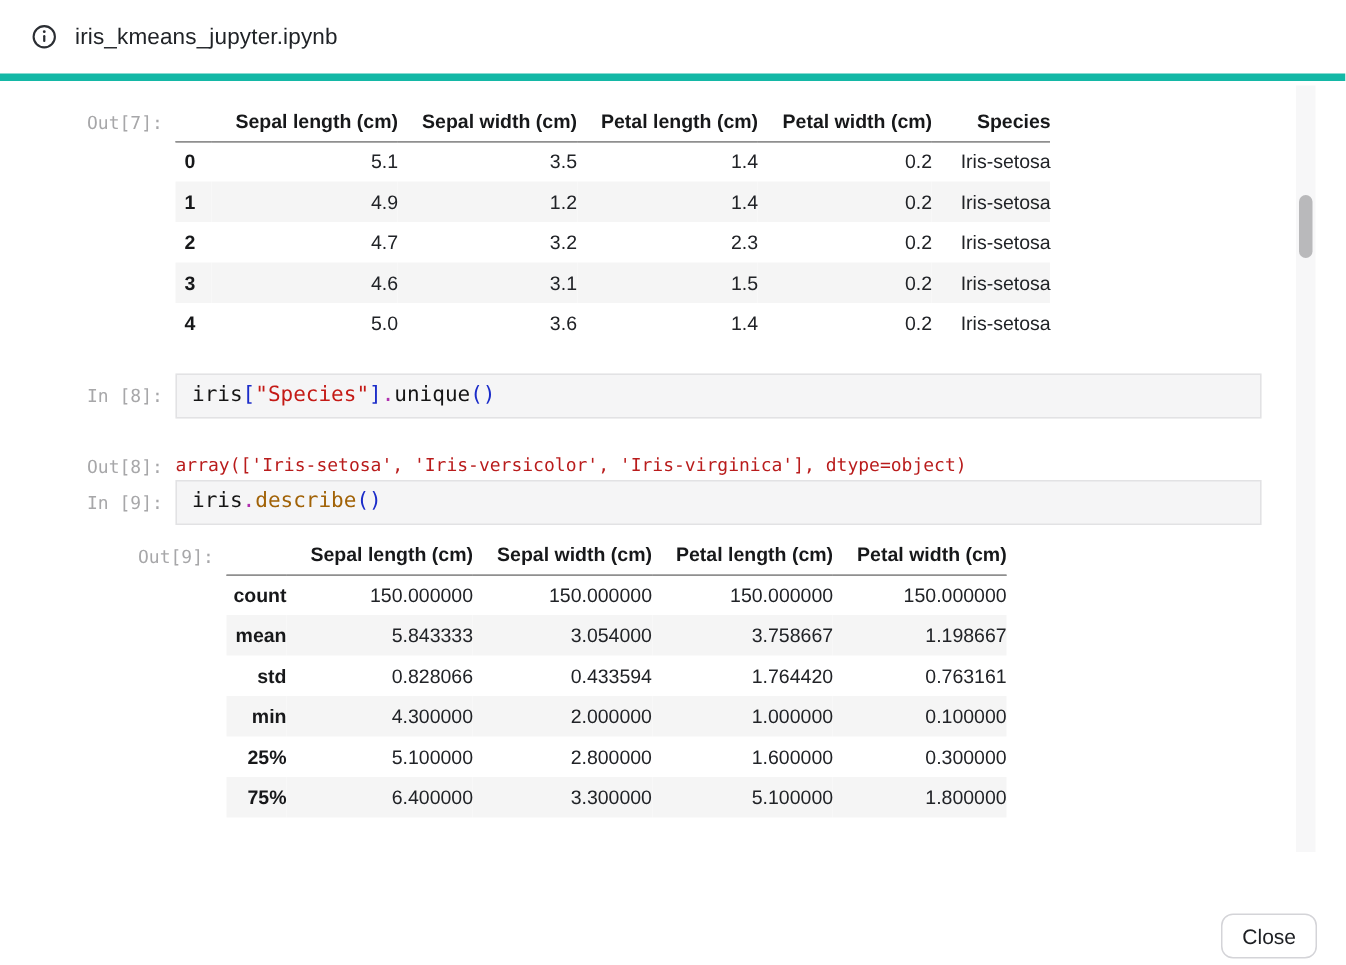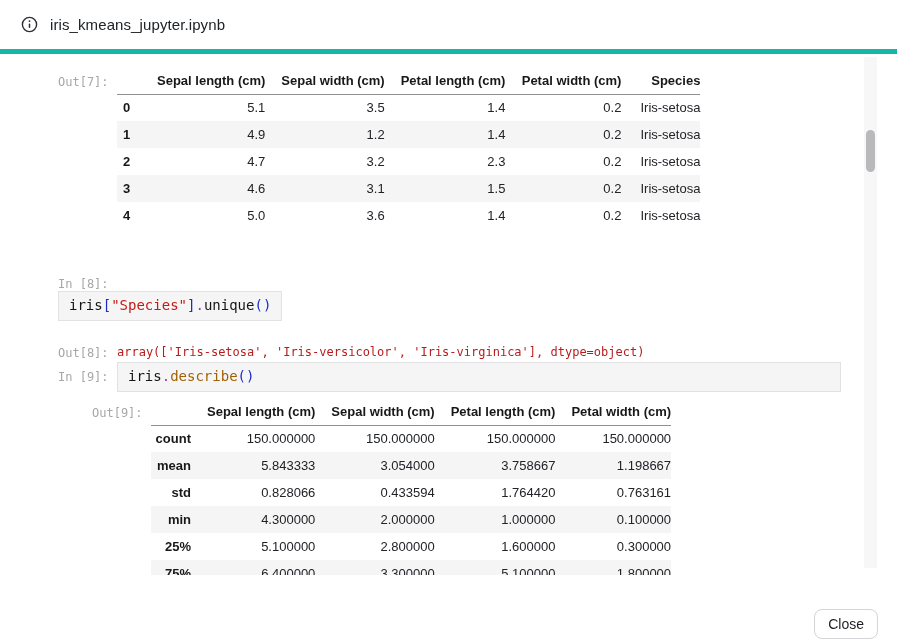--- a/index.html
+++ b/index.html
@@ -17,21 +17,21 @@
   .info-icon { width:17px; height:17px; display:block; flex-shrink:0; }
   .dlg-title { font-size:15px; font-weight:500; color:#202327; letter-spacing:.1px; }
 
   
   .content {
     position:absolute; top:55px; left:0; width:897px; height:520px;
     overflow:hidden; padding-top:13px; background:#fff;
   }
   .nb-row { display:flex; align-items:flex-start; padding-left:58px; padding-right:56px; }
   .nb-row + .nb-row { margin-top:18px; }
-  #notebook .nb-row:nth-child(2) { margin-top:40px;flex-direction:column; }
+  #notebook .nb-row:nth-child(2) { margin-top:20px; }
   #notebook .nb-row:nth-child(3) { margin-top:20px; }
   #notebook .nb-row:nth-child(4) { margin-top:0; }
   #notebook .nb-row:nth-child(5) { margin-top:7px;margin-left:34px; }
   .nb-label {
     width:59px; flex-shrink:0;
     font-family:"DejaVu Sans Mono",monospace; font-size:12px; color:#a7a7a9;
   }
   .row-table .nb-label { padding-top:7px; }
   .row-code  .nb-label { padding-top:8px; }
   .row-text  .nb-label { padding-top:5px; }

